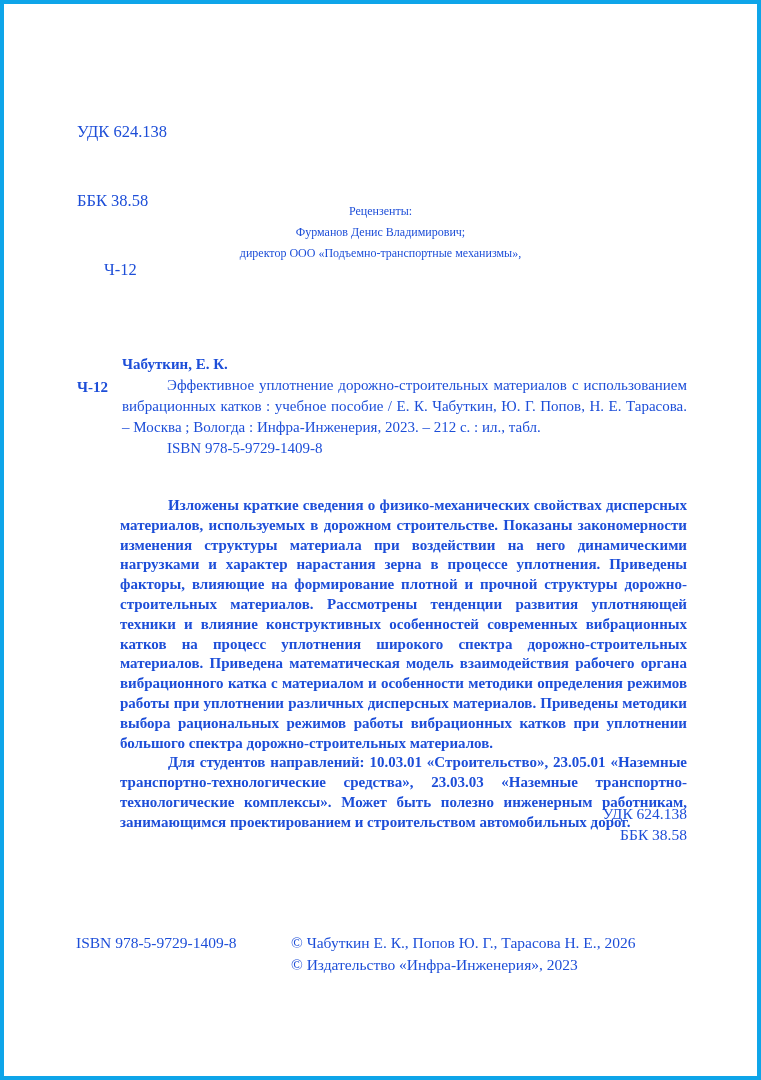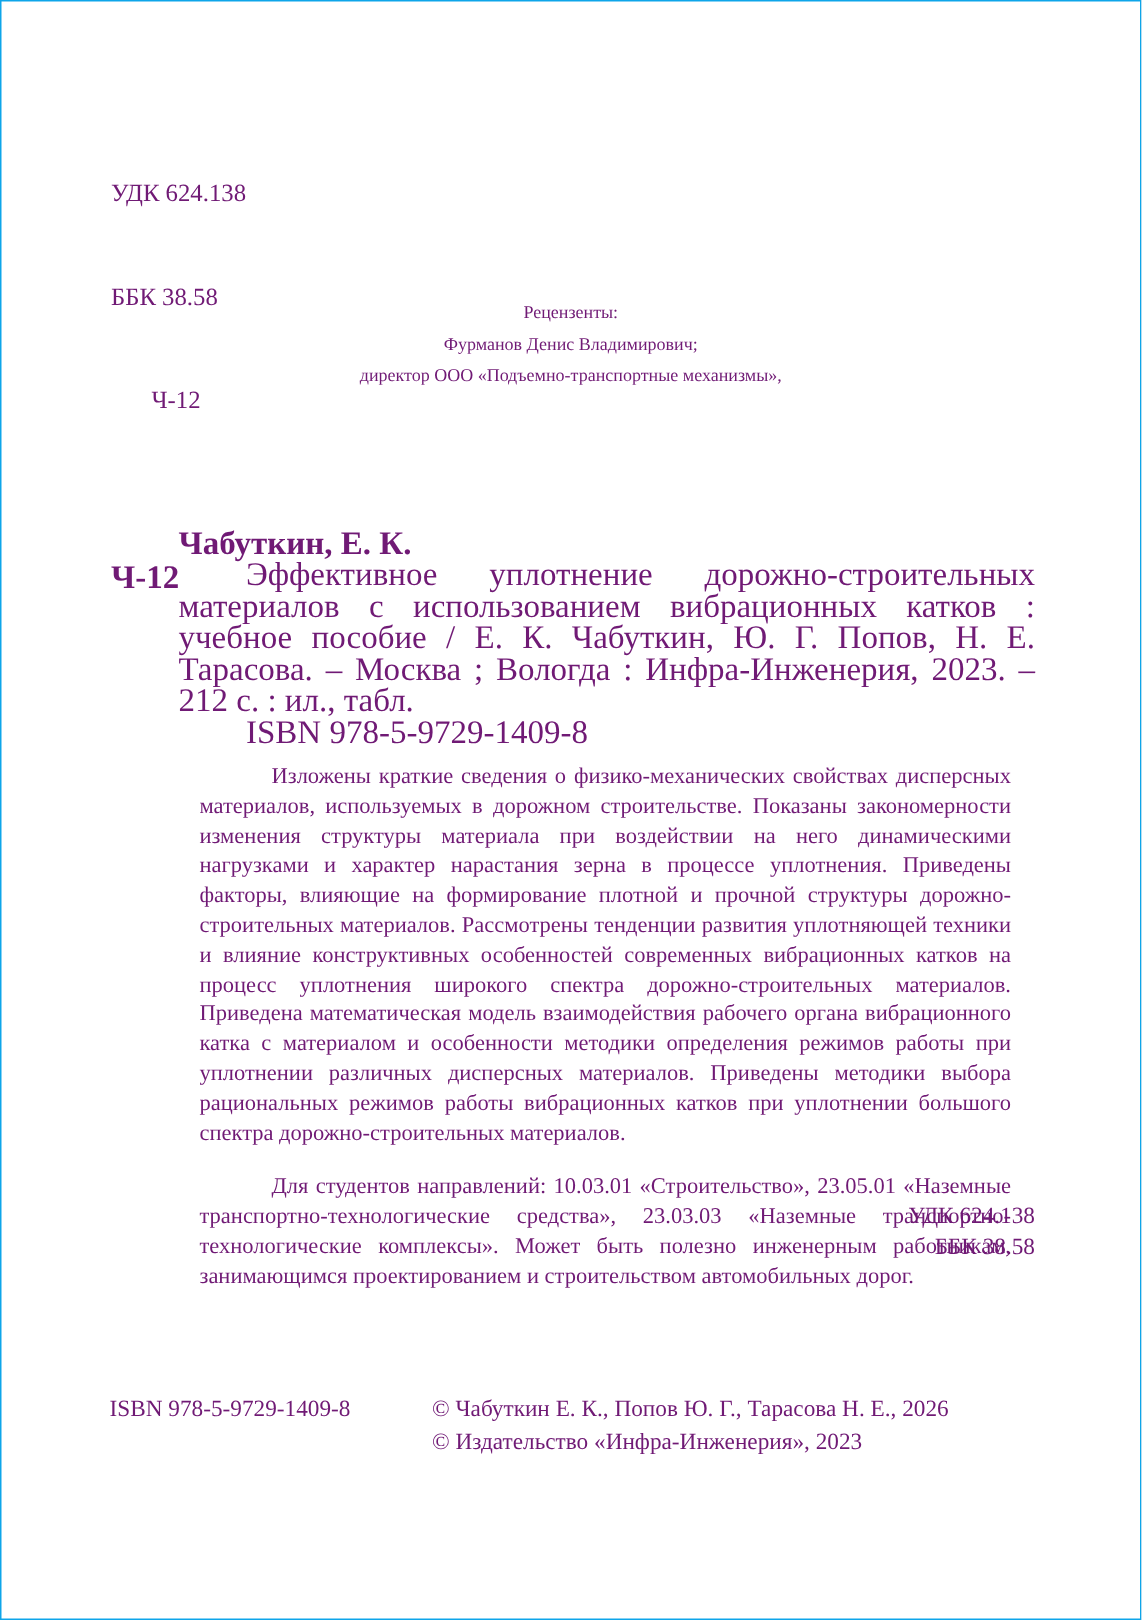--- a/index.html
+++ b/index.html
@@ -2,24 +2,24 @@
 <html><head>
 <meta charset="utf-8">
 <style>
   html, body { margin: 0; padding: 0; background: #e8e8e8; }
   .page {
     position: relative;
     width: 761px;
     height: 1080px;
     margin: 0 auto;
     background: #ffffff;
-    border: 1px solid #0ea5e9;
+    border: 4px solid #0ea5e9;
     box-sizing: border-box;
     font-family: "Liberation Serif", serif;
-    color: #701a75;
+    color: #1d4ed8;
     overflow: hidden;
   }
   .top-codes {
     position: absolute;
     top: 70px;
     left: 73px;
     font-size: 16.5px;
     line-height: 23px;
     white-space: pre;
   }
@@ -34,21 +34,21 @@
     font-size: 12px;
     line-height: 21px;
   }
   .italic { }
 
   .catalog {
     position: absolute;
     top: 350px;
     left: 118px;
     right: 70px;
-    font-size: 22px;
+    font-size: 15px;
     line-height: 21px;
   }
   .catalog-author { font-weight: bold; }
   .catalog-code {
     position: absolute;
     left: -45px;
     top: 23px;
     font-weight: bold;
   }
   .catalog-desc {
@@ -60,21 +60,21 @@
 
   .annotation {
     position: absolute;
     top: 492px;
     left: 116px;
     right: 70px;
     font-size: 15px;
     line-height: 19.8px;
     text-align: justify;
   }
-  .annotation p { margin: 16px; text-indent: 48px; }
+  .annotation p { margin: 0; text-indent: 48px; font-weight: bold; }
 
   .bottom-codes {
     position: absolute;
     top: 799px;
     right: 70px;
     text-align: right;
     font-size: 15.5px;
     line-height: 21px;
   }
 

